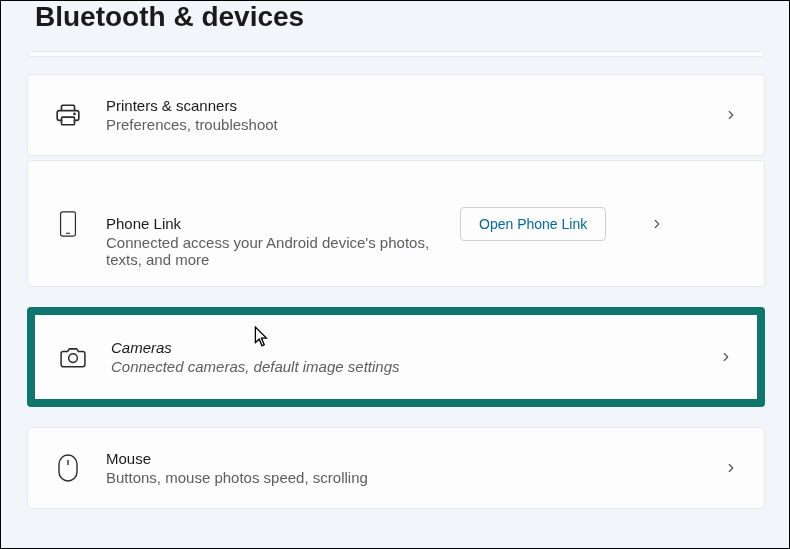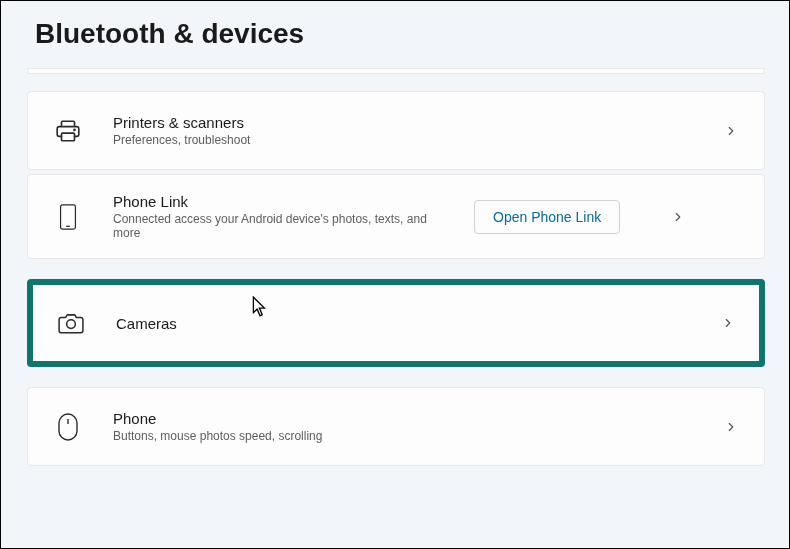--- a/index.html
+++ b/index.html
@@ -13,21 +13,21 @@
       width: 790px;
       height: 549px;
       border: 1px solid #000;
       padding: 0;
       overflow: hidden;
     }
     .page-title {
       font-size: 28px;
       font-weight: 600;
       color: #1a1a1a;
-      margin: 17px 0 18px 34px;
+      margin: 0px 0 18px 34px;
     }
     .settings-list {
       display: flex;
       flex-direction: column;
       gap: 2px;
       padding: 0 24px 0 26px;
     }
     .partial-card {
       background: #fdfdfd;
       border: 1px solid #e8e8ea;
@@ -36,27 +36,28 @@
       margin-bottom: 15px;
       box-shadow: 0 0px 1px rgba(0,0,0,0.04);
     }
     .card {
       background: #fdfdfd;
       border: 1px solid #e8e8ea;
       border-radius: 4px;
       padding: 22px 26px 22px 26px;
       display: flex;
       align-items: center;
-      gap: 31px;
+      gap: 24px;
       margin-bottom: 2px;
     }
     .card-highlighted {
-      border: 6px solid #0f766e;
+      border: 8px solid #0f766e;
       padding: 24px 24px 24px 24px;
       margin: 16px 0 18px 0;
+      font-style: italic;
     }
     .card-icon {
       width: 28px;
       height: 28px;
       display: flex;
       align-items: center;
       justify-content: center;
       flex-shrink: 0;
       color: #2b2b2b;
     }
@@ -65,21 +66,21 @@
       display: flex;
       flex-direction: column;
       gap: 2px;
     }
     .card-title {
       font-size: 15px;
       font-weight: 400;
       color: #1a1a1a;
     }
     .card-subtitle {
-      font-size: 12px;
+      font-size: 15px;
       font-weight: 400;
       color: #5e5e60;
     }
     .card-button {
       background: #fdfdfd;
       border: 1px solid #d0d0d2;
       border-radius: 4px;
       padding: 8px 18px;
       font-size: 14px;
       font-family: inherit;
@@ -130,41 +131,42 @@
     </span>
   </div>
 
   <div class="card" style="padding-top: 18px; padding-bottom: 18px;">
     <span class="card-icon">
       <svg width="18" height="26" viewBox="0 0 18 28" fill="none" stroke="currentColor" stroke-width="1.3">
         <rect x="1" y="1" width="16" height="26" rx="2"></rect>
         <line x1="7" y1="24" x2="11" y2="24"></line>
       </svg>
     </span>
-    <div class="card-content" style="max-width: 330px;">
+    <div class="card-content" style="max-width: 330px; margin-top: 36px;">
       <span class="card-title">Phone Link</span>
       <span class="card-subtitle">Connected access your Android device's photos, texts, and more</span>
     </div>
     <button class="card-button">Open Phone Link</button>
     <span class="chevron">
       <svg width="14" height="14" viewBox="0 0 24 24" fill="none" stroke="currentColor" stroke-width="2" stroke-linecap="round" stroke-linejoin="round">
         <polyline points="9 6 15 12 9 18"></polyline>
       </svg>
     </span>
   </div>
 
   <div class="card card-highlighted" style="position: relative;">
     <span class="card-icon">
       <svg width="26" height="24" viewBox="0 0 24 22" fill="none" stroke="currentColor" stroke-width="1.4" stroke-linecap="round" stroke-linejoin="round">
         <path d="M3 6 h4 l1.5 -2.5 h7 L17 6 h4 a2 2 0 0 1 2 2 v10 a2 2 0 0 1 -2 2 H3 a2 2 0 0 1 -2 -2 V8 a2 2 0 0 1 2 -2 Z"></path>
         <circle cx="12" cy="12" r="4"></circle>
       </svg>
     </span>
     <div class="card-content">
       <span class="card-title">Cameras</span>
+      <span class="card-subtitle">Connected cameras, default image settings</span>
     </div>
     <span class="chevron">
       <svg width="14" height="14" viewBox="0 0 24 24" fill="none" stroke="currentColor" stroke-width="2" stroke-linecap="round" stroke-linejoin="round">
         <polyline points="9 6 15 12 9 18"></polyline>
       </svg>
     </span>
     <span class="cursor-overlay" style="left: 218px; top: 11px;">
       <svg width="18" height="22" viewBox="0 0 16 20" fill="none" stroke="#000" stroke-width="1.2">
         <path d="M2 1 L2 15 L5.5 12 L8 18 L10 17 L7.5 11 L12 11 Z" fill="white"></path>
       </svg>
@@ -172,21 +174,21 @@
   </div>
 
   <div class="card">
     <span class="card-icon">
       <svg width="20" height="28" viewBox="0 0 20 28" fill="none" stroke="currentColor" stroke-width="1.4">
         <rect x="1" y="1" width="18" height="26" rx="9"></rect>
         <line x1="10" y1="6" x2="10" y2="11"></line>
       </svg>
     </span>
     <div class="card-content">
-      <span class="card-title">Phone</span>
+      <span class="card-title">Mouse</span>
       <span class="card-subtitle">Buttons, mouse photos speed, scrolling</span>
     </div>
     <span class="chevron">
       <svg width="14" height="14" viewBox="0 0 24 24" fill="none" stroke="currentColor" stroke-width="2" stroke-linecap="round" stroke-linejoin="round">
         <polyline points="9 6 15 12 9 18"></polyline>
       </svg>
     </span>
   </div>
 
 </div>

